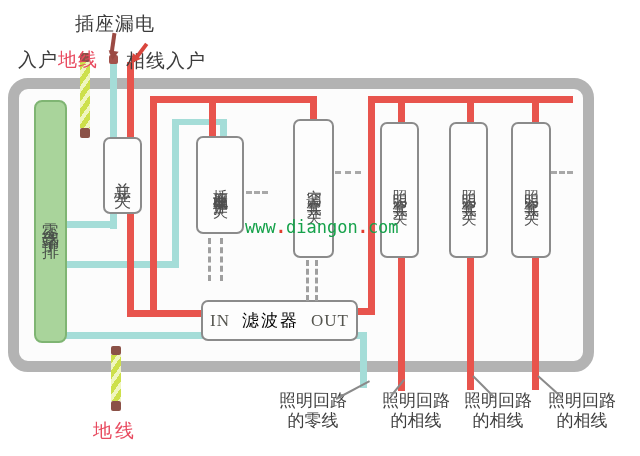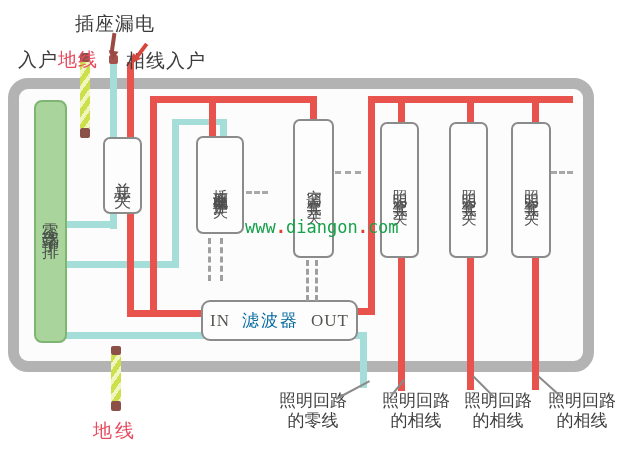--- a/index.html
+++ b/index.html
@@ -27,23 +27,23 @@
          background:repeating-linear-gradient(125deg,#cde04b 0 5px,#f0f6c0 5px 9px);}
 
   
   .box{position:absolute;background:#fdfdfd;border:2px solid #8b8b8b;border-radius:7px;
        display:flex;align-items:center;justify-content:center;color:#4f4f4f;}
   .vtext{writing-mode:vertical-rl;text-orientation:upright;}
   .vtext span{display:block;letter-spacing:3px;}
   #box-main span{font-size:17px;letter-spacing:5px;}
   #box-socket span{font-size:15px;letter-spacing:2px;}
   #box-ac span,#box-l1 span,#box-l2 span,#box-l3 span{font-size:15px;letter-spacing:4px;}
-  #box-filter{flex-direction:row;gap:12px;font-size:17px;border-radius:9px;}
+  #box-filter{flex-direction:row;gap:12px;font-size:17px;}
   #box-filter .io{font-family:"Liberation Serif","DejaVu Serif",serif;color:#55554f;letter-spacing:1px;}
-  #box-filter .cn{color:#0369a1;letter-spacing:2px;}
+  #box-filter .cn{color:#000000;letter-spacing:2px;}
 
   
   .vdash{position:absolute;width:0;border-left:3px dashed #9f9f9f;}
   .hdash{position:absolute;height:0;border-top:3px dashed #a8a8a8;}
 
   
   .toplbl{position:absolute;font-size:19px;color:#3c3c3c;letter-spacing:1px;white-space:nowrap;}
   .redtxt{color:#e84a5f;}
   .botlbl{position:absolute;width:84px;top:391px;text-align:center;font-size:17px;line-height:20px;color:#3f3f3f;}
   #lbl-ground-bottom{position:absolute;left:93px;top:418px;font-size:19px;letter-spacing:3px;color:#e84a5f;}

